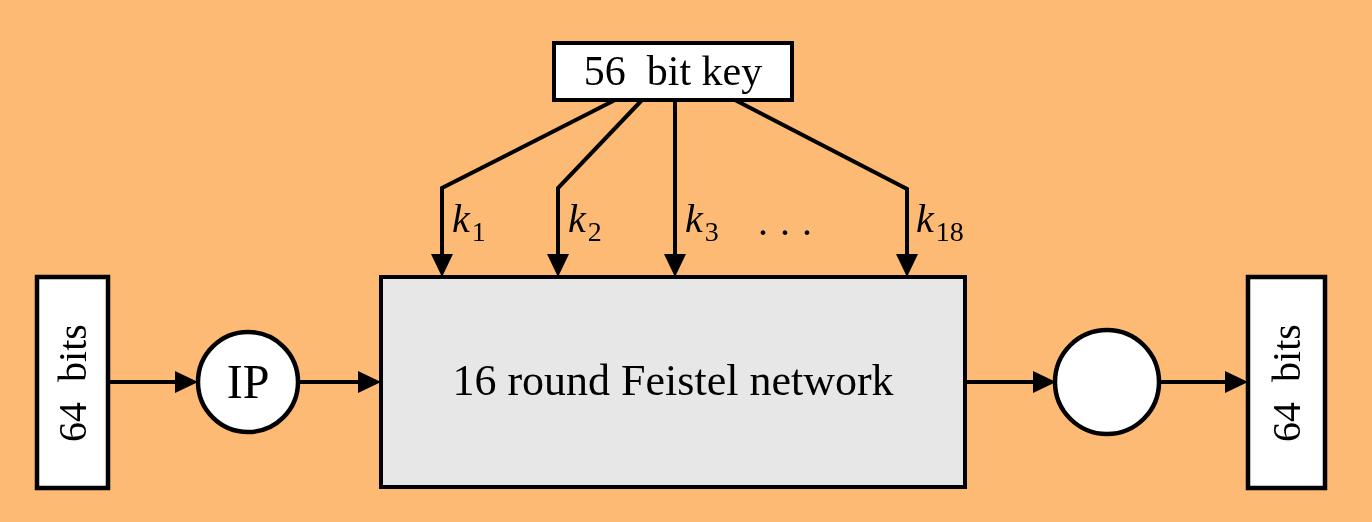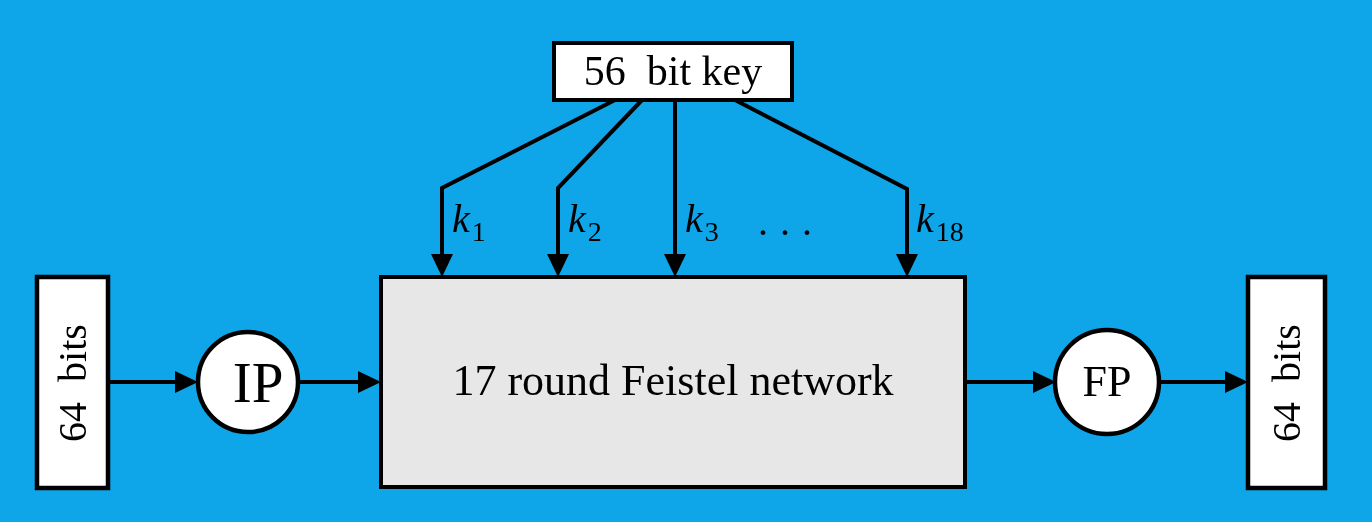--- a/index.html
+++ b/index.html
@@ -1,41 +1,41 @@
 <!DOCTYPE html>
 <html><head>
 <meta charset="utf-8">
 <style>
   html, body { margin: 0; padding: 0; background: #ffffff; }
   #canvas {
     position: relative;
     width: 1372px;
     height: 522px;
-    background: #0ea5e9;
+    background: #fdba74;
     font-family: "Liberation Serif", "DejaVu Serif", serif;
     color: #000;
     overflow: hidden;
   }
   #diagram-svg { position: absolute; left: 0; top: 0; }
   .lbl {
     position: absolute;
     display: flex;
     align-items: center;
     justify-content: center;
     color: #000;
     line-height: 1;
     pointer-events: none;
   }
   .keybox-label   { left: 554px; top: 43px;  width: 238px; height: 55px; font-size: 42px; white-space: pre; }
   .feistel-label  { left: 381px; top: 277px; width: 584px; height: 208px; font-size: 44px; }
   .vert-label     { font-size: 40px; white-space: pre; }
   .vert-label span { transform: rotate(-90deg); white-space: pre; display: block; }
   .input-label    { left: 37px;   top: 277px; width: 71px; height: 211px; }
   .output-label   { left: 1248px; top: 277px; width: 77px; height: 211px; }
-  .ip-label       { left: 208px;  top: 332px; width: 100px; height: 100px; font-size: 57px; }
+  .ip-label       { left: 198px;  top: 332px; width: 100px; height: 100px; font-size: 48px; }
   .fp-label       { left: 1055px; top: 331px; width: 104px; height: 102px; font-size: 44px; }
   .klabel {
     position: absolute;
     top: 196px;
     height: 46px;
     display: flex;
     align-items: baseline;
     font-size: 40px;
     line-height: 46px;
     pointer-events: none;
@@ -91,33 +91,32 @@
     <g fill="#000" stroke="none">
       <polygon points="198,382 175,371 175,393"></polygon>
       <polygon points="381,382 358,371 358,393"></polygon>
       <polygon points="1056,382 1033,371 1033,393"></polygon>
       <polygon points="1248,382 1225,371 1225,393"></polygon>
     </g>
   </svg>
 
   <div class="lbl keybox-label">56  bit key</div>
 
-  <div class="lbl feistel-label">17 round Feistel network</div>
+  <div class="lbl feistel-label">16 round Feistel network</div>
 
   <div class="lbl vert-label input-label">
     <span>64  bits</span>
   </div>
 
   <div class="lbl vert-label output-label">
     <span>64  bits</span>
   </div>
 
   <div class="lbl ip-label">IP</div>
 
-  <div class="lbl fp-label">FP</div>
 
   <div class="klabel k1">
     <span class="kmain">k</span>
       <span class="ksub">1</span>
   </div>
   <div class="klabel k2">
     <span class="kmain">k</span>
       <span class="ksub">2</span>
   </div>
   <div class="klabel k3">

